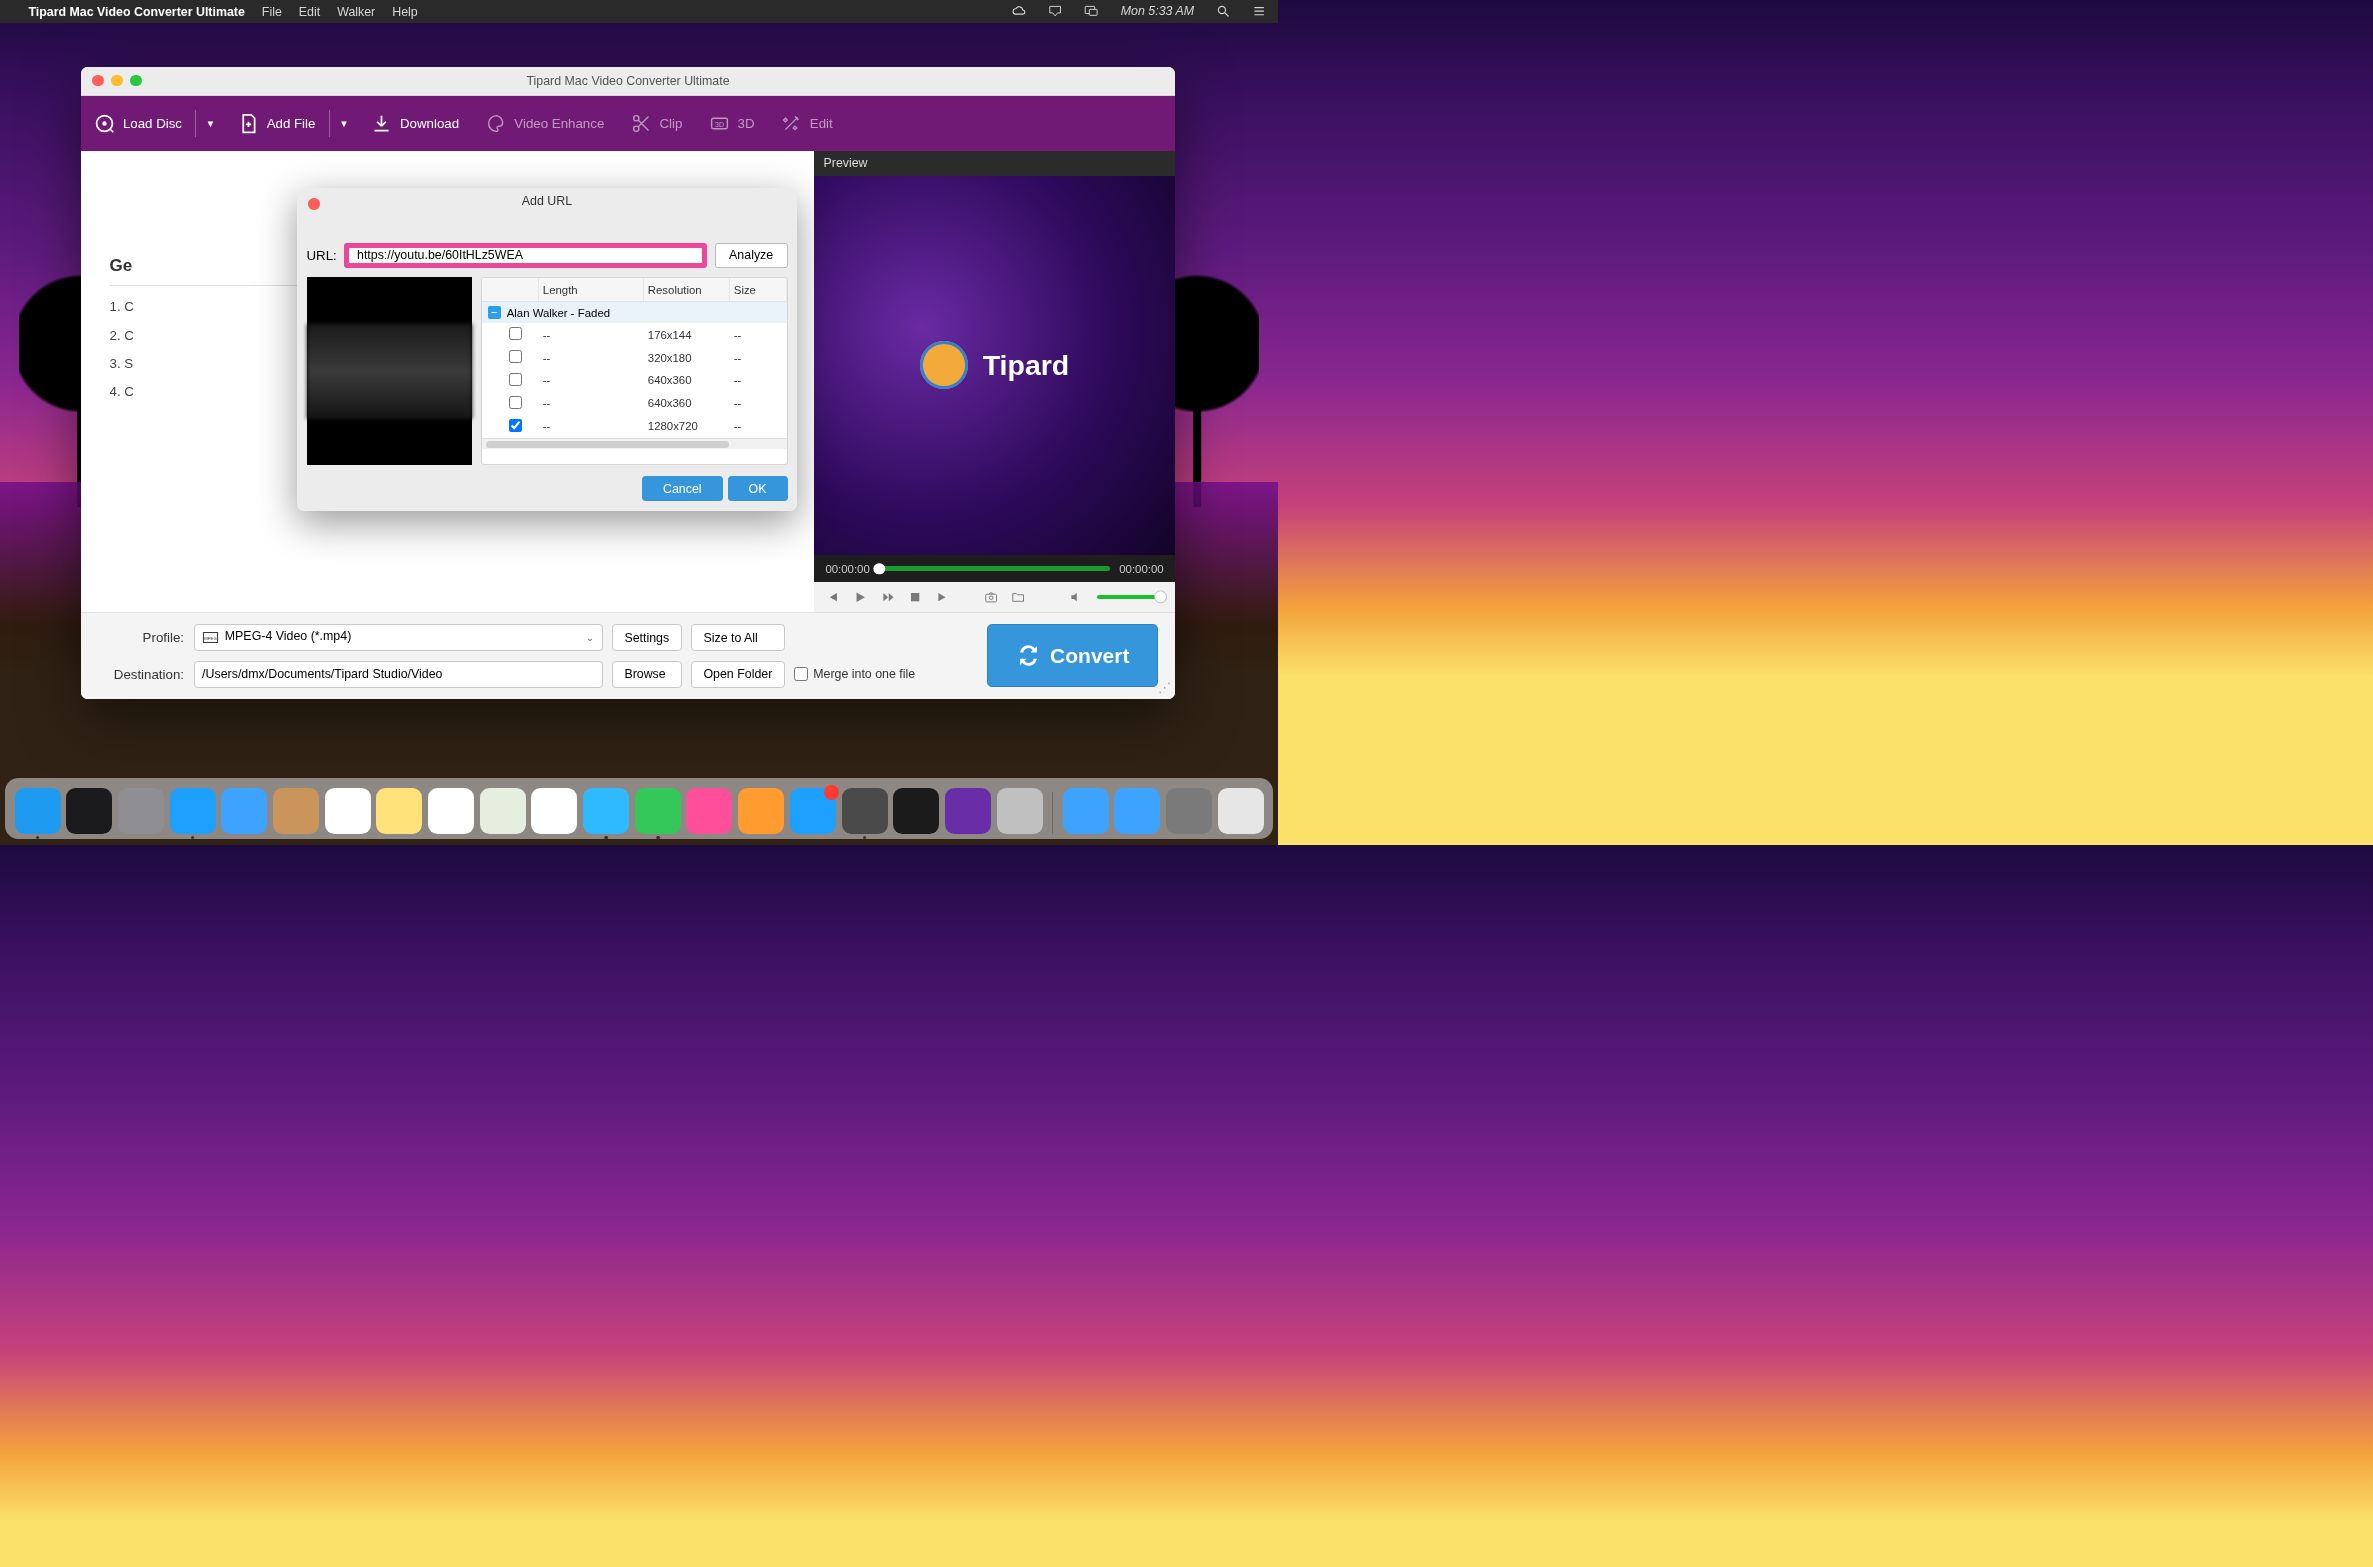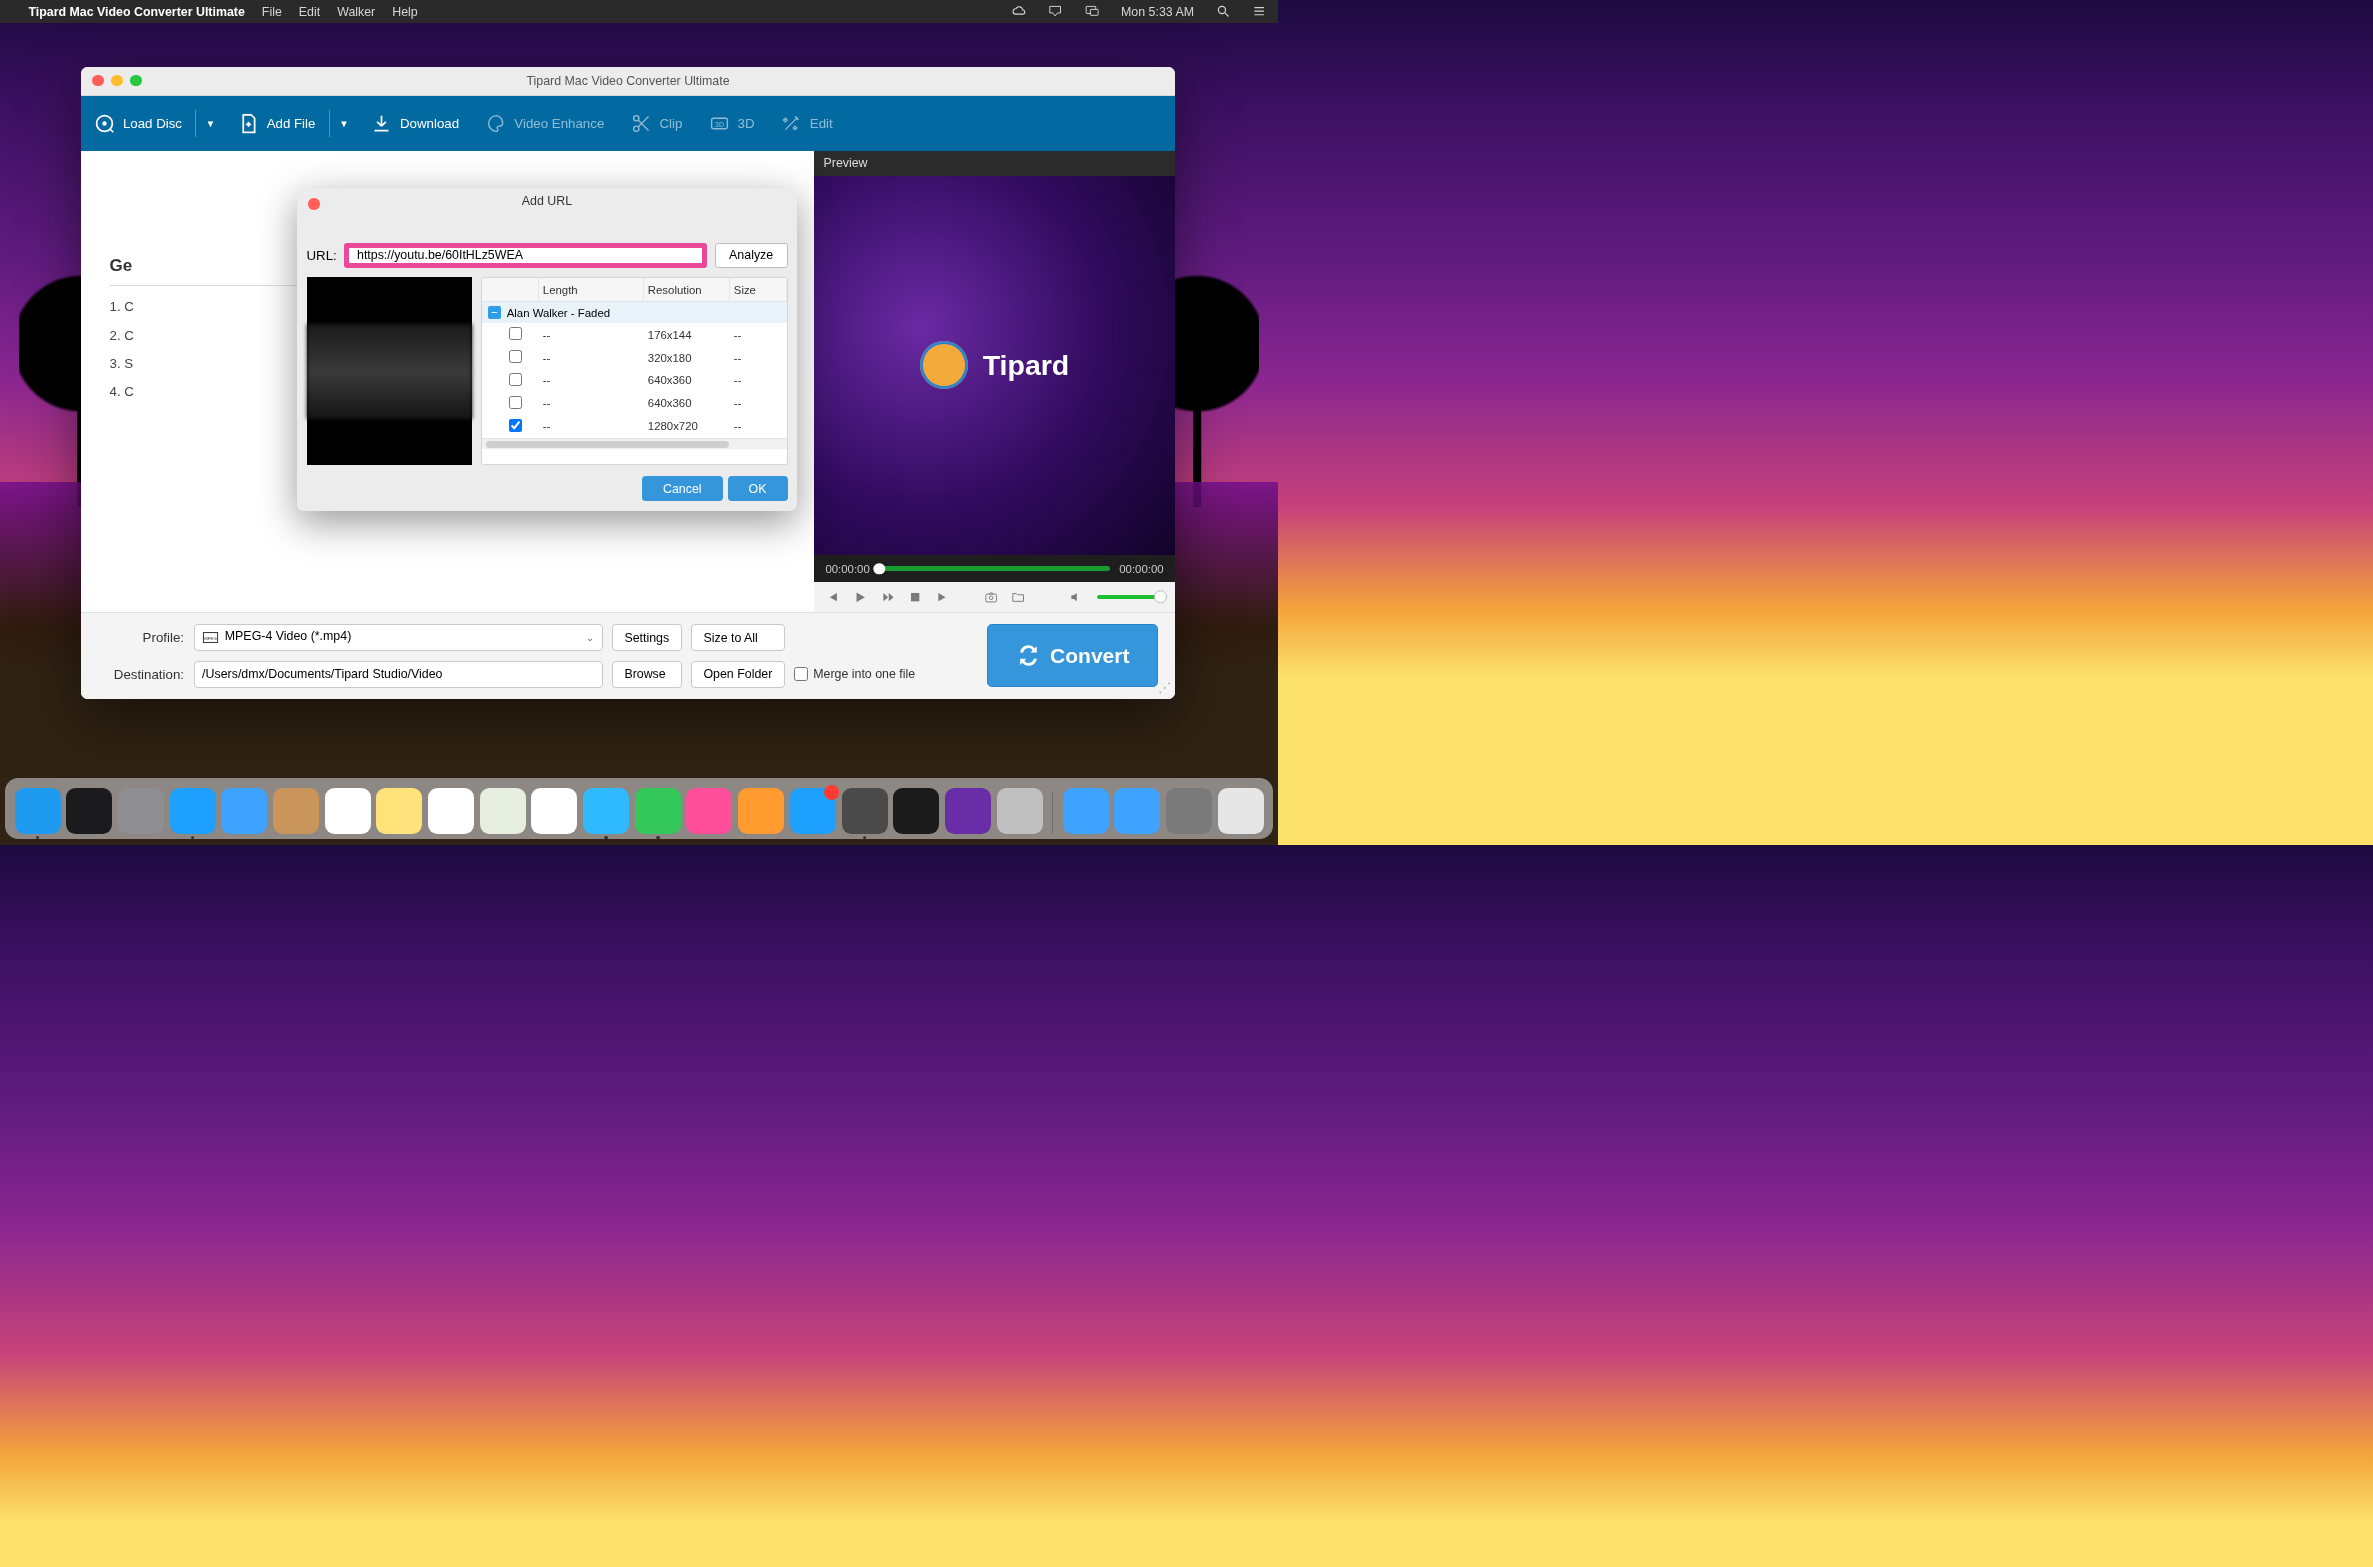--- a/index.html
+++ b/index.html
@@ -6,31 +6,31 @@
 body { width: 1278px; height: 845px; overflow: hidden; background: linear-gradient(180deg,#1d0a3f 0%,#3a1060 12%,#5e1b7e 30%,#8a2690 45%,#c6427a 60%,#f4a33c 72%,#fbe06a 80%,#fbe06a 100%); position: relative; }
 .wallpaper { position: absolute; inset: 0; }
 .wp-reflection { position:absolute; left:0; right:0; top:57%; height:43%; background: linear-gradient(0deg,#0c0105 60%,#720f8c 100%); opacity:.85; }
 .wp-tree { position:absolute; bottom:40%; width:124px; height:285px; }
 .wp-tree.left { left:19px; }
 .wp-tree.right { right:19px; }
 .tree-trunk { position:absolute; bottom:0; left:50%; width:7.6px; height:114px; background:#000; transform:translateX(-50%); }
 .tree-canopy { position:absolute; bottom:95px; left:0; width:100%; height:171px; background: radial-gradient(circle at 50% 60%,#000 55%, transparent 58%); }
 .menubar { position: absolute; top:0; left:0; right:0; height:23px; background:#2a2a2a; color:#d6d6d6; display:flex; align-items:center; font-size:12.4px; padding:0 11.4px; }
 .menubar .left { display:flex; align-items:center; gap:17px; }
-.menubar .right { margin-left:auto; display:flex; align-items:flex-end; gap:22px; }
+.menubar .right { margin-left:auto; display:flex; align-items:center; gap:22px;font-style:italic; }
 .menubar .app-name { font-weight:600; color:#fff; }
 .menubar svg { width:14.3px; height:14.3px; fill:#d6d6d6; }
 .apple-glyph { font-size:14.3px; color:#d6d6d6; }
 .window { position:absolute; left:81px; top:67px; width:1094px; height:632px; background:#fff; border-radius:6.7px; box-shadow:0 19px 57px rgba(0,0,0,.5); overflow:hidden; display:flex; flex-direction:column; }
 .titlebar { height:28.5px; background:#ececec; display:flex; align-items:center; padding:0 11.4px; border-bottom:1px solid #d8d8d8; position:relative; }
 .traffic { display:flex; gap:7.6px; }
 .traffic span { width:11.4px; height:11.4px; border-radius:50%; display:block; }
 .tl-close{background:#ff5f57;} .tl-min{background:#febc2e;} .tl-max{background:#28c840;}
 .title-text { position:absolute; left:0; right:0; text-align:center; font-size:12.4px; color:#555; }
-.toolbar { height:55px; background:#0369a1; display:flex; align-items:center; color:#fff; font-size:13.3px; }
+.toolbar { height:55px; background:#701a75; display:flex; align-items:center; color:#fff; font-size:13.3px; }
 .tool-btn { display:flex; align-items:center; gap:7.6px; padding:0 13.3px; height:100%; cursor:pointer; }
 .tool-btn.disabled { opacity:.55; }
 .tool-sep { width:1px; height:27px; background:rgba(255,255,255,.3); }
 .tool-drop { padding:0 9.5px; font-size:9.5px; }
 .tool-btn svg { width:21px; height:21px; fill:#fff; }
 .main-area { flex:1; display:flex; }
 .left-pane { flex:1; padding:19px 28.5px; position:relative; }
 .getstarted { margin-top:86px; font-size:17px; font-weight:600; color:#333; }
 .steps-divider { border:none; border-top:1px solid #ddd; margin:9.5px 0 11.4px 0; }
 .steps li { list-style:none; font-size:13.3px; color:#444; margin:13.3px 0; }

